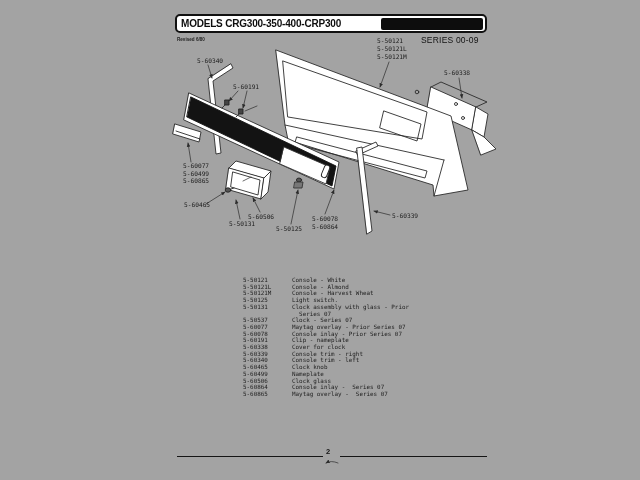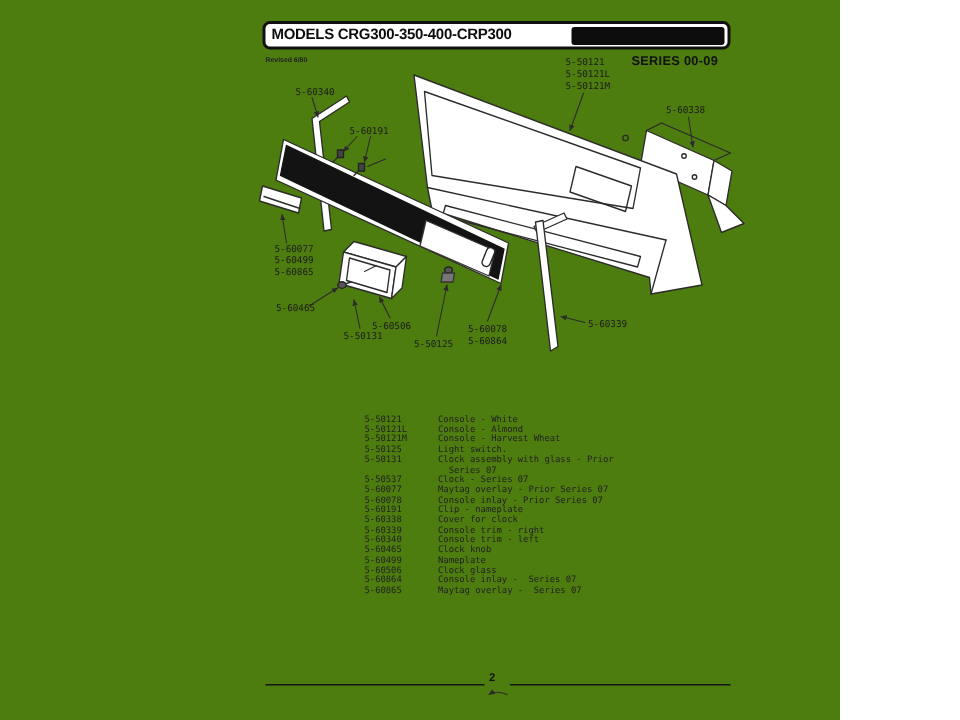--- a/index.html
+++ b/index.html
@@ -1,26 +1,26 @@
 <!DOCTYPE html>
 <html><head>
 <meta charset="utf-8">
 <style>
   html,body{margin:0;padding:0;background:#fff;}
-  .page{position:relative;width:560px;height:480px;background:#4d7c0f;overflow:hidden;
+  .page{position:relative;width:640px;height:480px;background:#a3a3a3;overflow:hidden;
         font-family:"Liberation Sans",sans-serif;color:#1a1a1a;}
   .diagram-svg{position:absolute;left:0;top:0;}
   
   .hdr-box{position:absolute;left:175px;top:14px;width:308px;height:15px;
            border:2px solid #111;border-radius:5px;background:#fff;}
   .hdr-title{position:absolute;left:4px;top:1.5px;font-weight:bold;font-size:10px;
              letter-spacing:-0.2px;white-space:nowrap;color:#0d0d0d;}
   .hdr-bar{position:absolute;right:2px;top:1.5px;width:102px;height:12px;background:#0d0d0d;border-radius:2px;}
   .revised{position:absolute;left:177px;top:37px;font-size:4.6px;font-weight:bold;color:#222;}
-  .series{position:absolute;left:421px;top:35px;font-size:8.5px;font-weight:bold;
+  .series{position:absolute;left:421px;top:35px;font-size:8.5px;font-weight:normal;
           letter-spacing:0.2px;color:#111;white-space:nowrap;}
   
   .plist{position:absolute;left:243px;top:277px;width:220px;
          font-family:"DejaVu Sans Mono",monospace;font-size:5.9px;line-height:6.7px;color:#222;}
   .prow{display:flex;}
   .pnum{flex:0 0 49px;white-space:pre;}
   .pdesc{white-space:pre-wrap;}
   
   .foot-rule{position:absolute;top:456px;height:1.4px;background:#151515;}
   .fr-left{left:177px;width:146px;}

